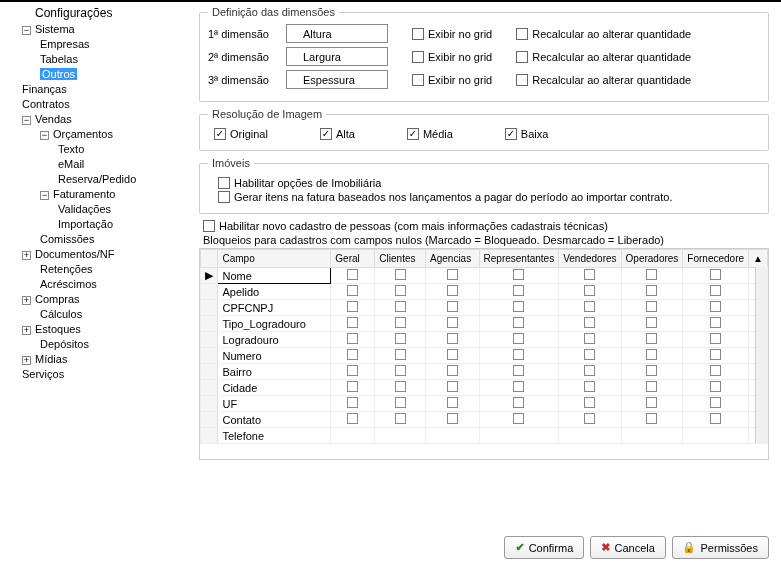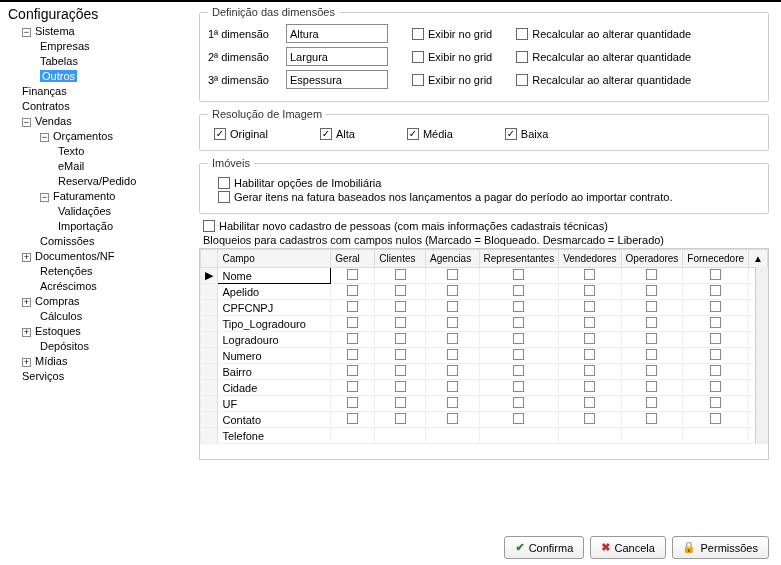--- a/index.html
+++ b/index.html
@@ -1,32 +1,32 @@
 <!DOCTYPE html>
 <html><head>
 <meta charset="utf-8">
 <style>
 * { box-sizing: border-box; margin: 0; padding: 0; }
 body { font-family: Tahoma, Arial, sans-serif; font-size: 11px; background: #fff; width: 781px; height: 565px; overflow: hidden; position: relative; border-top: 2px solid #000; }
 .container { display: flex; height: 520px; }
 .sidebar { width: 195px; padding: 4px 8px; overflow-y: auto; }
-.tree-title { font-size: 14px; margin-bottom: 2px; color: #000; }
+.tree-title { font-size: 12px; margin-bottom: 2px; color: #000; margin-left: 27px; }
 .tree { list-style: none; }
 .tree li { line-height: 15px; cursor: pointer; white-space: nowrap; }
 .tree .toggle { display: inline-block; width: 9px; height: 9px; border: 1px solid #888; text-align: center; line-height: 7px; font-size: 9px; margin-right: 4px; vertical-align: middle; }
 .tree .indent1 { padding-left: 14px; }
 .tree .indent2 { padding-left: 32px; }
 .tree .indent3 { padding-left: 50px; }
 .tree .selected { background: #3399ff; color: #fff; padding: 0 2px; }
 .main { flex: 1; padding: 4px 12px 4px 4px; overflow: hidden; }
 fieldset { border: 1px solid #ccc; border-radius: 2px; margin-bottom: 6px; padding: 6px 8px 8px 8px; }
 legend { font-size: 11px; padding: 0 4px; color: #333; }
 .dim-row { display: flex; align-items: center; margin-bottom: 4px; gap: 6px; }
 .dim-label { width: 72px; }
-.dim-input { width: 102px; height: 19px; border: 1px solid #888; padding: 1px 3px; font-size: 11px; }
+.dim-input { width: 102px; height: 19px; border: 1px solid #888; padding: 1px 16px; font-size: 11px; }
 .cb-wrap { display: flex; align-items: center; gap: 4px; margin-left: 18px; }
 .cb { width: 12px; height: 12px; border: 1px solid #666; background: #fff; display: inline-block; }
 .cb.checked::after { content: "✓"; font-size: 10px; line-height: 10px; display: block; text-align: center; color: #000; }
 .res-row { display: flex; gap: 52px; padding: 2px 6px; }
 .single-row { margin: 2px 0 2px 10px; display: flex; align-items: center; gap: 4px; }
 .block-label { margin: 2px 0 2px 4px; }
 .table-wrap { border: 1px solid #ccc; height: 212px; overflow: hidden; position: relative; }
 .table-scroll { overflow: auto; height: 256px; }
 table { border-collapse: collapse; width: 100%; font-size: 11px; }
 th { background: #f5f5f5; border: 1px solid #ddd; padding: 2px 4px; font-weight: normal; text-align: left; height: 18px; white-space: nowrap; font-size: 10px; }

